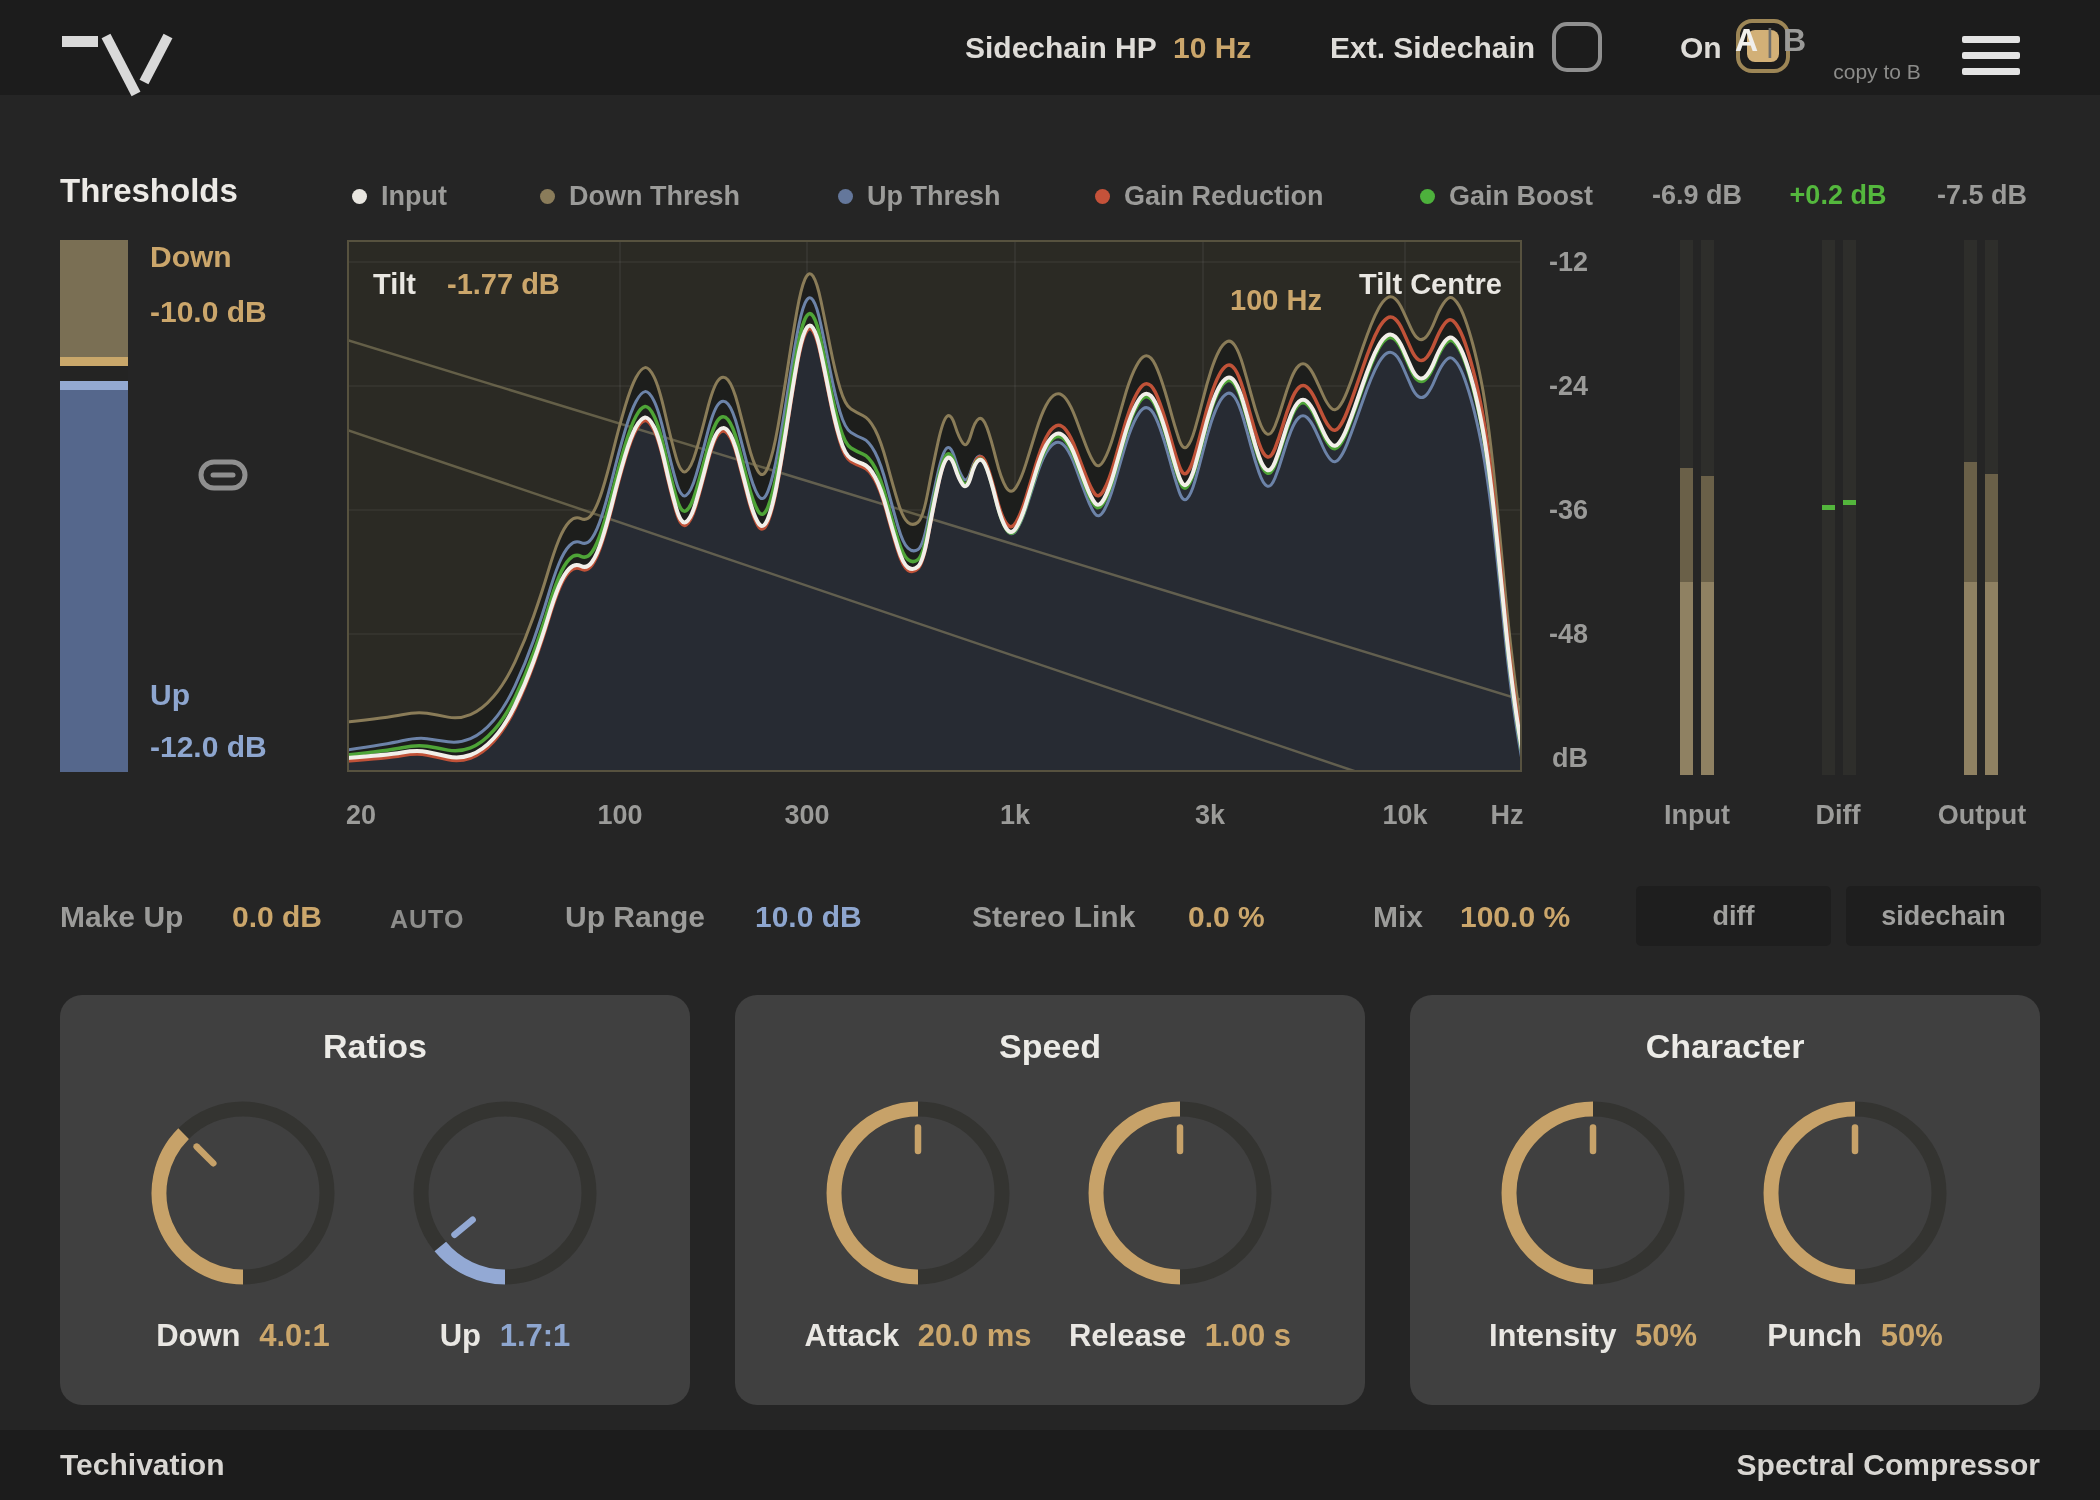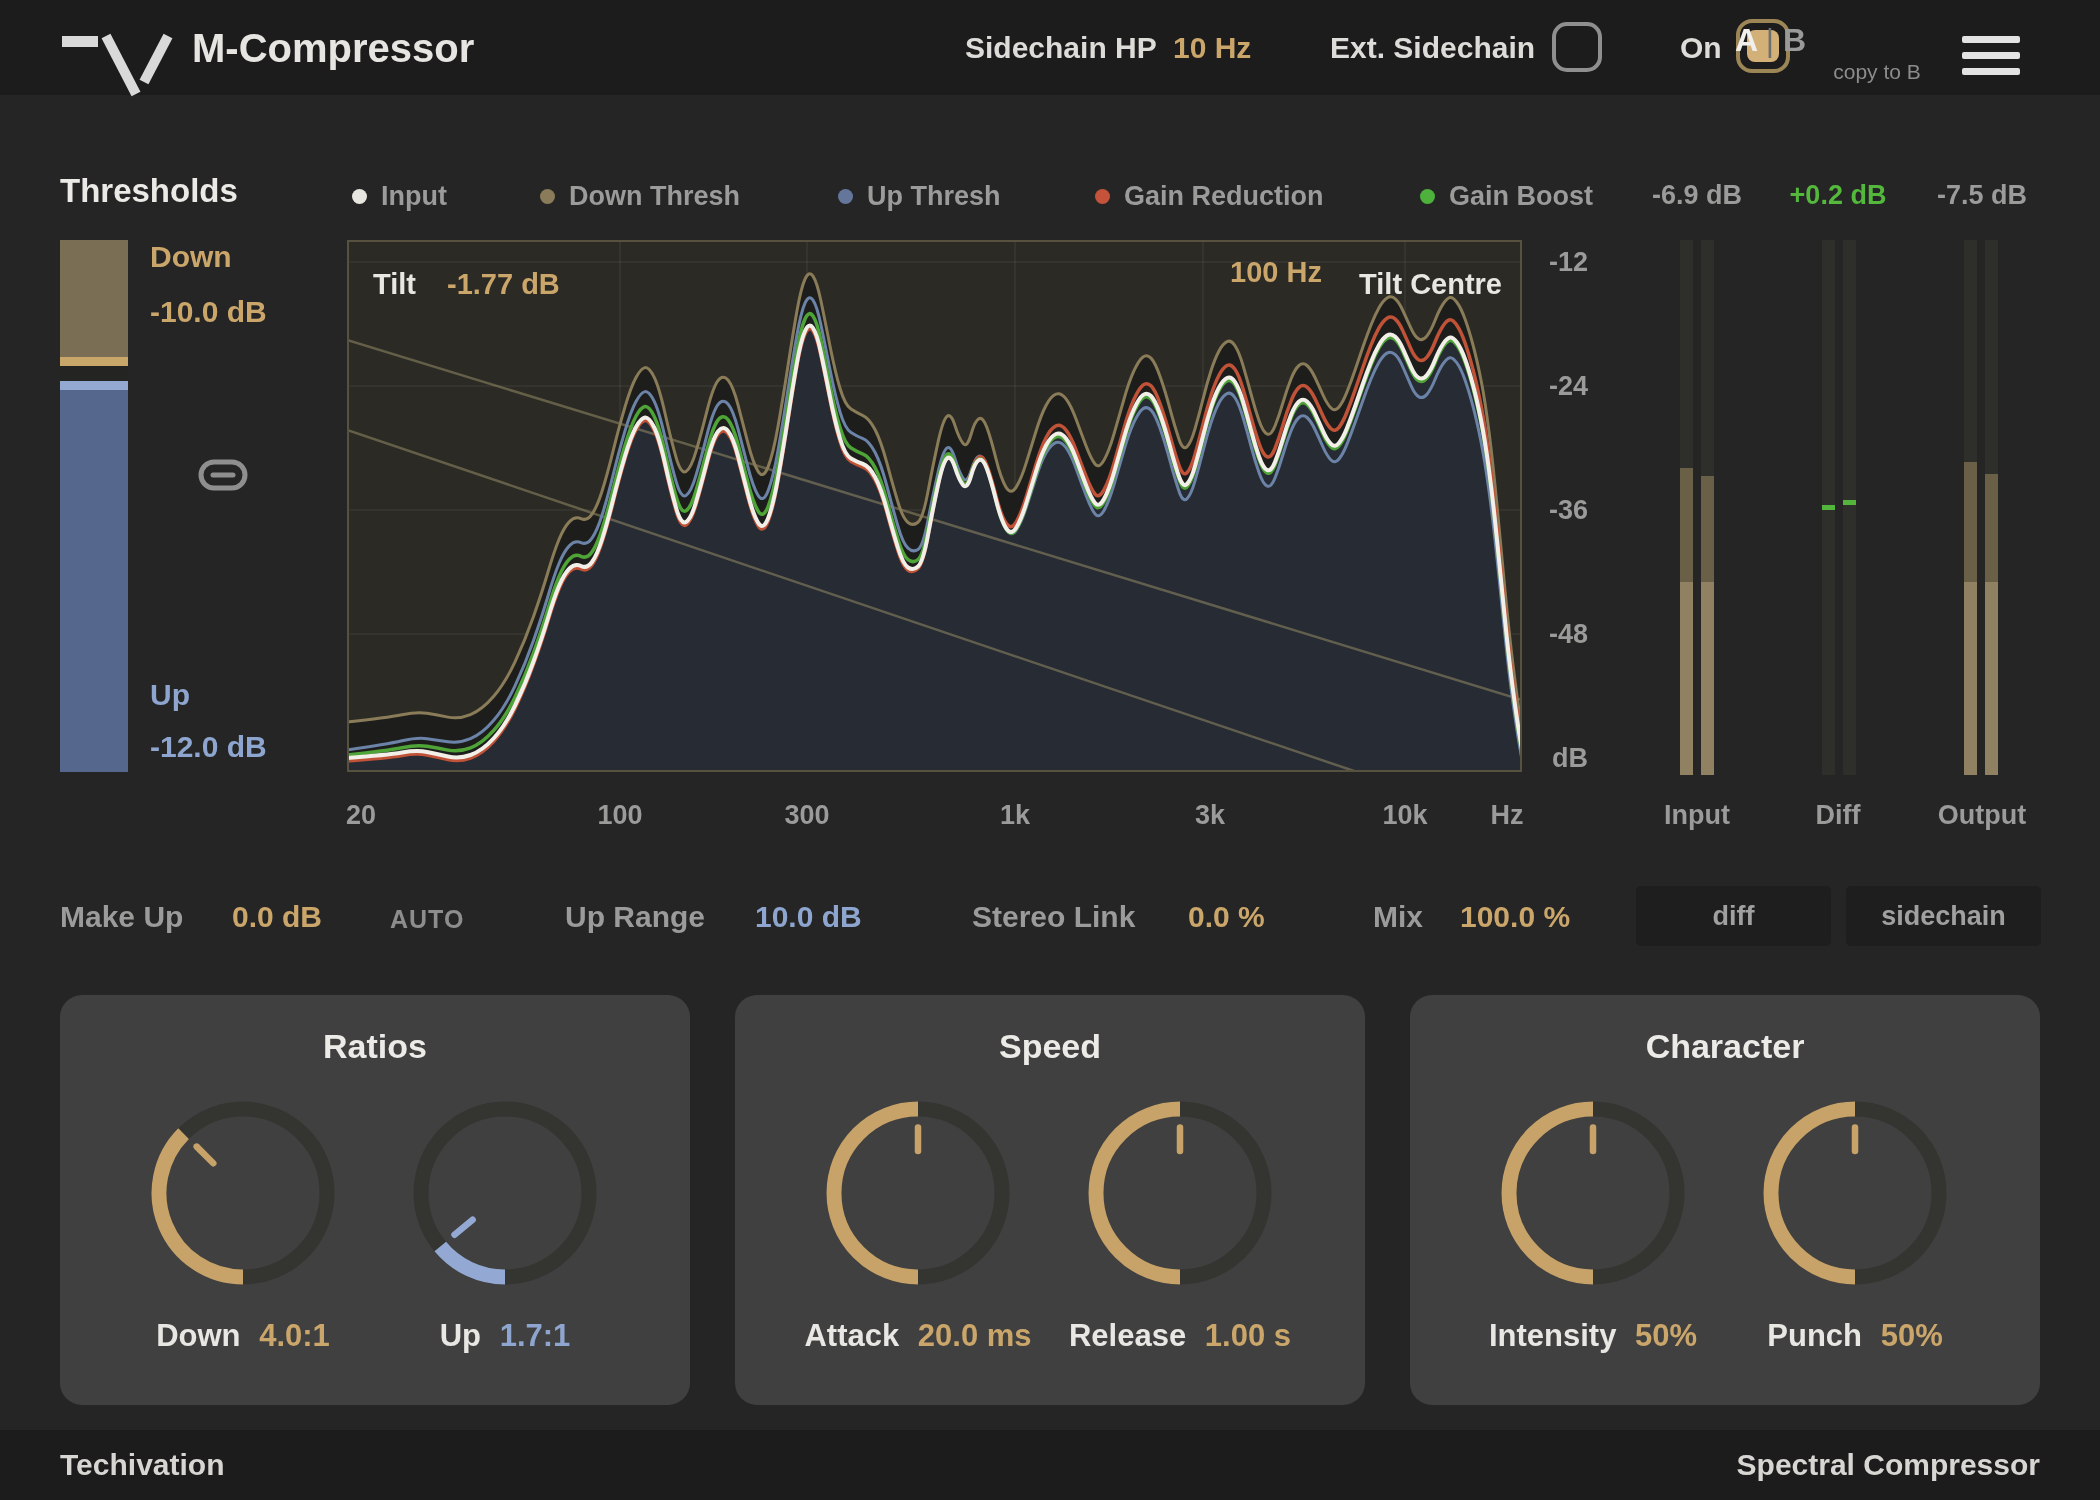--- a/index.html
+++ b/index.html
@@ -36,21 +36,20 @@
 <body>
 
 <div id="app">
 
   <div class="abs topbar">
     <svg class="abs" style="left:60px;top:28px;" width="120" height="70" viewBox="0 0 120 70">
       <rect x="2" y="8" width="36" height="11" fill="#d9d9d9"></rect>
       <line x1="46" y1="8" x2="76" y2="66" stroke="#d9d9d9" stroke-width="10"></line>
       <line x1="108" y1="8" x2="84" y2="54" stroke="#d9d9d9" stroke-width="10"></line>
     </svg>
-    <div class="abs title" style="left:192px;top:26px;">M-Compressor</div>
 
     <div class="abs lblw" style="left:965px;top:31px;">Sidechain HP</div>
     <div class="abs lbl val-tan" style="left:1173px;top:31px;">10 Hz</div>
 
     <div class="abs lblw" style="left:1330px;top:31px;">Ext. Sidechain</div>
     <div class="abs toggle-off" style="left:1552px;top:22px;"></div>
 
     <div class="abs lblw" style="left:1680px;top:31px;">On</div>
     <div class="abs toggle-on" style="left:1736px;top:19px;">
       <div class="fill"></div>
@@ -133,21 +132,21 @@
         <line x1="0" y1="190" x2="1010" y2="532" stroke="rgba(158,148,108,0.5)" stroke-width="2.5"></line>
         <path d="M0,482Q40,477.6666666666667 55,474.6666666666667Q70,471.6666666666667 80,473.33333333333337Q90,475 101,477.1333333333333Q112,479.26666666666665 123.5,474.5708333333333Q135,469.875 146.5,456.5125Q158,443.15 168,421.9Q178,400.65 186.5,376.5125Q195,352.375 201,332.0475Q207,311.72 212,299.52Q217,287.32 222.5,281.6Q228,275.88 234,278.64Q240,281.4 245,274.2Q250,267 255,251.3Q260,235.6 266,211.36Q272,187.12 278,166.88Q284,146.64 289,137.44Q294,128.24 298,127.60823529411765Q302,126.97647058823529 307,136.91764705882355Q312,146.85882352941178 318,173.28823529411767Q324,199.71764705882353 329,217.15882352941176Q334,234.6 339,231.54117647058825Q344,228.4823529411765 349,211.42352941176472Q354,194.36470588235295 360,170.79411764705884Q366,147.2235294117647 371,140.66470588235296Q376,134.1058823529412 381,140.04705882352943Q386,145.98823529411766 391,164.9294117647059Q396,183.87058823529412 401,203.31176470588235Q406,222.75294117647059 411,231.19411764705882Q416,239.63529411764705 421,227.07647058823528Q426,214.5176470588235 431,186.45882352941175Q436,158.4 441,125.84117647058824Q446,93.28235294117647 450,70.73529411764706Q454,48.188235294117646 458,39.141176470588235Q462,30.094117647058823 466,36.04705882352941Q470,42 474,61.30769230769231Q478,80.61538461538461 483,106Q488,131.3846153846154 493,148.26923076923077Q498,165.15384615384616 504,169.11538461538464Q510,173.0769230769231 516,175.53846153846155Q522,178 528,189.46153846153845Q534,200.9230769230769 540,223.38461538461536Q546,245.84615384615384 551,262.2307692307692Q556,278.61538461538464 561,282.5Q566,286.38461538461536 571,282.2692307692307Q576,278.15384615384613 581,251.53846153846152Q586,224.9230769230769 591,202.3076923076923Q596,179.69230769230768 600,176.38615384615383Q604,173.07999999999998 608,185.66Q612,198.24 616,203.32Q620,208.4 624,194.48000000000002Q628,180.56 632,178.64Q636,176.72 640,187.8Q644,198.88 649,218.98Q654,239.07999999999998 659,247.18Q664,255.28 669,247.38Q674,239.48 679,223.57999999999998Q684,207.68 689,191.28Q694,174.88 699,165.48Q704,156.07999999999998 709,154.18Q714,152.28 719,158.88Q724,165.48 729,179.07999999999998Q734,192.68 739,205.78Q744,218.88 748,223.95999999999998Q752,229.04 757,220.14Q762,211.24 767,193.84Q772,176.44 777,159.04Q782,141.64 787,130.74Q792,119.84 796,116.92Q800,114 804,118.08Q808,122.16 813,136.26Q818,150.36 823,168.96Q828,187.56 832,199.14Q836,210.72 840,206.8Q844,202.88 848,188.95999999999998Q852,175.04 856,159.12Q860,143.2 864,130.78Q868,118.36 872,110.94Q876,103.52000000000001 880,101.60000000000001Q884,99.68 888,105.76Q892,111.84 896,125.42Q900,139 904,154Q908,169 912,180.5Q916,192 920,194Q924,196 928,186Q932,176 936,162.5Q940,149 944,139Q948,129 952,125.5Q956,122 960,125.5Q964,129 968,137.5Q972,146 976,155Q980,164 984,168Q988,172 992,167Q996,162 1000,151.92000000000002Q1004,141.84 1008,130.18Q1012,118.52000000000001 1016,106.86000000000001Q1020,95.2 1024,85.03999999999999Q1028,74.88 1032,67.72Q1036,60.56 1040,57.900000000000006Q1044,55.24 1048,58.58Q1052,61.92 1056,70.75999999999999Q1060,79.6 1064,88.44Q1068,97.28 1072,99.12Q1076,100.96000000000001 1080,95.80000000000001Q1084,90.64 1088,80.47999999999999Q1092,70.32 1096,64.16Q1100,58 1103,57.5Q1106,57 1110,62.5Q1114,68 1118,79Q1122,90 1126,105Q1130,120 1134,140Q1138,160 1142,191.71428571428572Q1146,223.42857142857144 1150,265.7142857142857Q1154,308 1158,350.2857142857143Q1162,392.57142857142856 1166,424.8571428571429Q1170,457.14285714285717 1172.5,473.57142857142856L1175,490" fill="none" stroke="#8a7c58" stroke-width="3" stroke-linejoin="round"></path>
         <path d="M0,510Q40,504.3333333333333 55,500.8333333333333Q70,497.3333333333333 80,498.66666666666663Q90,500 101,501.76666666666665Q112,503.53333333333336 123.5,498.70416666666665Q135,493.875 146.5,480.5125Q158,467.15 168,445.9Q178,424.65 186.5,400.5125Q195,376.375 201,356.0475Q207,335.72 212,323.52Q217,311.32 222.5,305.6Q228,299.88 234,302.64Q240,305.4 245,298.2Q250,291 255,275.3Q260,259.6 266,235.36Q272,211.12 278,190.88Q284,170.64 289,161.44Q294,152.24 298,151.60823529411766Q302,150.9764705882353 307,160.91764705882355Q312,170.85882352941178 318,197.28823529411767Q324,223.71764705882353 329,241.1588235294118Q334,258.6 339,255.54117647058825Q344,252.48235294117646 349,235.42352941176472Q354,218.36470588235295 360,194.79411764705884Q366,171.2235294117647 371,164.66470588235293Q376,158.10588235294117 381,164.04705882352943Q386,169.98823529411766 391,188.9294117647059Q396,207.87058823529412 401,227.31176470588235Q406,246.75294117647059 411,255.19411764705882Q416,263.63529411764705 421,251.07647058823528Q426,238.5176470588235 431,210.45882352941175Q436,182.4 441,149.84117647058824Q446,117.28235294117647 450,94.73529411764706Q454,72.18823529411765 458,63.141176470588235Q462,54.09411764705882 466,60.04705882352941Q470,66 474,85.22857142857143Q478,104.45714285714286 483,129.74285714285713Q488,155.02857142857144 493,171.81428571428572Q498,188.6 504,192.44285714285712Q510,196.28571428571428 516,198.62857142857143Q522,200.97142857142856 528,212.3142857142857Q534,223.65714285714284 540,246.50357142857143Q546,269.35 551,286.475Q556,303.6 561,308.225Q566,312.85 571,309.475Q576,306.1 581,280.225Q586,254.35 591,232.475Q596,210.6 600,208Q604,205.4 608,218.8Q612,232.2 616,238.1Q620,244 624,230.7Q628,217.4 632,216.10000000000002Q636,214.8 640,226.5Q644,238.2 649,259.075Q654,279.95 659,288.825Q664,297.7 669,290.575Q674,283.45 679,268.325Q684,253.2 689,237.575Q694,221.95 699,213.095Q704,204.24 709,202.54000000000002Q714,200.84 719,207.64Q724,214.44 729,228.24Q734,242.04 739,255.33999999999997Q744,268.64 748,273.88Q752,279.12 757,270.42Q762,261.72 767,244.52Q772,227.32 777,210.12Q782,192.92 787,182.22Q792,171.52 796,168.76Q800,166 804,170.07999999999998Q808,174.16 813,188.26Q818,202.36 823,220.96Q828,239.56 832,251.14000000000001Q836,262.72 840,258.8Q844,254.88 848,240.95999999999998Q852,227.04 856,211.12Q860,195.2 864,182.78Q868,170.36 872,162.94Q876,155.52 880,153.60000000000002Q884,151.68 888,157.76Q892,163.84 896,177.42000000000002Q900,191 904,206Q908,221 912,232.5Q916,244 920,246Q924,248 928,238Q932,228 936,214.5Q940,201 944,191Q948,181 952,177.5Q956,174 960,177.5Q964,181 968,189.5Q972,198 976,207Q980,216 984,220Q988,224 992,219Q996,214 1000,204.07999999999998Q1004,194.16 1008,182.82Q1012,171.48 1016,160.14Q1020,148.8 1024,138.96Q1028,129.12 1032,122.28Q1036,115.44 1040,113.1Q1044,110.76 1048,114.42Q1052,118.08 1056,127.24000000000001Q1060,136.4 1064,145.56Q1068,154.72 1072,156.88Q1076,159.04 1080,154.2Q1084,149.36 1088,139.52Q1092,129.68 1096,123.84Q1100,118 1103,117.65Q1106,117.3 1110,123Q1114,128.7 1118,139.89999999999998Q1122,151.1 1126,166.3Q1130,181.5 1134,201.7Q1138,221.9 1142,250.92142857142858Q1146,279.9428571428571 1150,318.57142857142856Q1154,357.2 1158,395.8285714285714Q1162,434.45714285714286 1166,463.0857142857143Q1170,491.7142857142857 1172.5,505.8571428571429L1175,520" fill="none" stroke="#6c83a8" stroke-width="3" stroke-linejoin="round"></path>
         <path d="M0,521Q40,518 55,515.5Q70,513 80,515Q90,517 101,519.5Q112,522 123.5,518Q135,514 146.5,501.5Q158,489 168,468.5Q178,448 186.5,424.5Q195,401 201,381Q207,361 212,349Q217,337 222.5,331.5Q228,326 234,329Q240,332 245,325Q250,318 255,302.5Q260,287 266,263Q272,239 278,219Q284,199 289,190Q294,181 298,180.5Q302,180 307,190Q312,200 318,226.5Q324,253 329,270.5Q334,288 339,285Q344,282 349,265Q354,248 360,224.5Q366,201 371,194.5Q376,188 381,194Q386,200 391,219Q396,238 401,257.5Q406,277 411,285.5Q416,294 421,281.5Q426,269 431,241Q436,213 441,180.5Q446,148 450,125.5Q454,103 458,94Q462,85 466,91Q470,97 474,116Q478,135 483,160Q488,185 493,201.5Q498,218 504,221.5Q510,225 516,227Q522,229 528,240Q534,251 540,273Q546,295 551,311Q556,327 561,330.25Q566,333.5 571,328.58333333333337Q576,323.6666666666667 581,296.25Q586,268.8333333333333 591,245.41666666666666Q596,222 600,218.16666666666669Q604,214.33333333333334 608,226.5Q612,238.66666666666666 616,243.33333333333331Q620,248 624,233.7Q628,219.4 632,217.10000000000002Q636,214.8 640,225.5Q644,236.2 649,255.825Q654,275.45 659,283.075Q664,290.7 669,282.325Q674,273.95 679,257.575Q684,241.2 689,224.325Q694,207.45 699,197.685Q704,187.92 709,185.82Q714,183.72 719,190.12Q724,196.52 729,209.92000000000002Q734,223.32 739,236.22Q744,249.12 748,254.04Q752,258.96 757,249.85999999999999Q762,240.76 767,223.16Q772,205.56 777,187.96Q782,170.36 787,159.26Q792,148.16 796,145.07999999999998Q800,142 804,145.86666666666667Q808,149.73333333333332 813,163.56666666666666Q818,177.4 823,195.73333333333335Q828,214.06666666666666 832,225.43333333333334Q836,236.8 840,232.66666666666669Q844,228.53333333333333 848,214.39999999999998Q852,200.26666666666665 856,184.13333333333333Q860,168 864,155.4111111111111Q868,142.82222222222222 872,135.23333333333335Q876,127.64444444444445 880,125.55555555555556Q884,123.46666666666667 888,129.3777777777778Q892,135.2888888888889 896,148.7Q900,162.11111111111111 904,177.02222222222224Q908,191.93333333333334 912,203.34444444444443Q916,214.75555555555556 920,216.66666666666669Q924,218.57777777777778 928,208.48888888888888Q932,198.4 936,184.81111111111113Q940,171.22222222222223 944,161.13333333333333Q948,151.04444444444445 952,147.40222222222224Q956,143.76 960,147.1Q964,150.44 968,158.78Q972,167.12 976,175.96Q980,184.8 984,188.64Q988,192.48 992,187.32Q996,182.16 1000,172.01333333333332Q1004,161.86666666666667 1008,150.23333333333335Q1012,138.6 1016,126.96666666666667Q1020,115.33333333333333 1024,105.19999999999999Q1028,95.06666666666666 1032,87.93333333333334Q1036,80.8 1040,78.16666666666666Q1044,75.53333333333333 1048,78.9Q1052,82.26666666666667 1056,91.13333333333333Q1060,100 1064,109Q1068,118 1072,120Q1076,122 1080,117Q1084,112 1088,102Q1092,92 1096,86Q1100,80 1103,79.8Q1106,79.6 1110,85.5Q1114,91.4 1118,102.80000000000001Q1122,114.2 1126,129.6Q1130,145 1134,165.4Q1138,185.8 1142,216.5857142857143Q1146,247.37142857142857 1150,288.2857142857143Q1154,329.2 1158,370.1142857142857Q1162,411.0285714285714 1166,441.9428571428571Q1170,472.85714285714283 1172.5,488.42857142857144L1175,504" fill="none" stroke="#c05238" stroke-width="3.5" stroke-linejoin="round"></path>
         <path d="M0,515Q40,510.6666666666667 55,507.6666666666667Q70,504.6666666666667 80,506.33333333333337Q90,508 101,510.1333333333333Q112,512.2666666666667 123.5,507.8833333333333Q135,503.5 146.5,490.66999999999996Q158,477.84 168,457.14Q178,436.44 186.5,412.77Q195,389.1 201,368.98Q207,348.86 212,336.76Q217,324.66 222.5,319.05Q228,313.44 234,316.32Q240,319.2 245,312.1Q250,305 255,289.4Q260,273.8 266,249.68Q272,225.56 278,205.44Q284,185.32 289,176.22Q294,167.12 298,166.55411764705883Q302,165.98823529411766 307,175.95882352941177Q312,185.9294117647059 318,212.39411764705883Q324,238.85882352941178 329,256.3294117647059Q334,273.8 339,270.7705882352941Q344,267.74117647058824 349,250.71176470588236Q354,233.68235294117648 360,210.14705882352942Q366,186.61176470588236 371,180.08235294117648Q376,173.5529411764706 381,179.5235294117647Q386,185.49411764705883 391,204.46470588235294Q396,223.43529411764706 401,242.90588235294118Q406,262.3764705882353 411,270.84705882352944Q416,279.3176470588235 421,266.7882352941176Q426,254.25882352941176 431,226.22941176470587Q436,198.2 441,165.6705882352941Q446,133.14117647058822 450,110.61764705882352Q454,88.09411764705882 458,79.07058823529411Q462,70.04705882352941 466,76.02352941176471Q470,82 474,101.17777777777778Q478,120.35555555555555 483,145.57777777777778Q488,170.8 493,187.52222222222224Q498,204.24444444444444 504,208.01111111111112Q510,211.77777777777777 516,214.04444444444442Q522,216.3111111111111 528,227.57777777777778Q534,238.84444444444443 540,261.1111111111111Q546,283.3777777777778 551,299.6Q556,315.8222222222222 561,319.7111111111111Q566,323.6 571,319.6Q576,315.6 581,289.1Q586,262.6 591,240.10000000000002Q596,217.6 600,214.5Q604,211.4 608,224.3Q612,237.2 616,242.6Q620,248 624,234.4Q628,220.8 632,219.2Q636,217.6 640,228.89999999999998Q644,240.2 649,260.45Q654,280.7 659,288.95Q664,297.2 669,289.45Q674,281.7 679,265.95Q684,250.2 689,233.95Q694,217.7 699,208.35Q704,199 709,197Q714,195 719,201.5Q724,208 729,221.5Q734,235 739,248Q744,261 748,266Q752,271 757,262Q762,253 767,235.5Q772,218 777,200.5Q782,183 787,172Q792,161 796,158Q800,155 804,159Q808,163 813,177Q818,191 823,209.5Q828,228 832,239.5Q836,251 840,247Q844,243 848,229Q852,215 856,199Q860,183 864,170.5Q868,158 872,150.5Q876,143 880,141Q884,139 888,145Q892,151 896,164.5Q900,178 904,193Q908,208 912,219.5Q916,231 920,233Q924,235 928,225Q932,215 936,201.5Q940,188 944,178Q948,168 952,164.5Q956,161 960,164.5Q964,168 968,176.5Q972,185 976,194Q980,203 984,207Q988,211 992,206Q996,201 1000,191Q1004,181 1008,169.5Q1012,158 1016,146.5Q1020,135 1024,125Q1028,115 1032,108Q1036,101 1040,98.5Q1044,96 1048,99.5Q1052,103 1056,112Q1060,121 1064,130Q1068,139 1072,141Q1076,143 1080,138Q1084,133 1088,123Q1092,113 1096,107Q1100,101 1103,100.5Q1106,100 1110,105.5Q1114,111 1118,122Q1122,133 1126,148Q1130,163 1134,183Q1138,203 1142,233Q1146,263 1150,303Q1154,343 1158,383Q1162,423 1166,453Q1170,483 1172.5,498L1175,513" fill="none" stroke="#4ea437" stroke-width="3.5" stroke-linejoin="round"></path>
         <path d="M0,518Q40,515 55,512.5Q70,510 80,512Q90,514 101,516.5Q112,519 123.5,515Q135,511 146.5,498.5Q158,486 168,465.5Q178,445 186.5,421.5Q195,398 201,378Q207,358 212,346Q217,334 222.5,328.5Q228,323 234,326Q240,329 245,322Q250,315 255,299.5Q260,284 266,260Q272,236 278,216Q284,196 289,187Q294,178 298,177.5Q302,177 307,187Q312,197 318,223.5Q324,250 329,267.5Q334,285 339,282Q344,279 349,262Q354,245 360,221.5Q366,198 371,191.5Q376,185 381,191Q386,197 391,216Q396,235 401,254.5Q406,274 411,282.5Q416,291 421,278.5Q426,266 431,238Q436,210 441,177.5Q446,145 450,122.5Q454,100 458,91Q462,82 466,88Q470,94 474,113Q478,132 483,157Q488,182 493,198.5Q498,215 504,218.5Q510,222 516,224Q522,226 528,237Q534,248 540,270Q546,292 551,308Q556,324 561,327.5Q566,331 571,326.5Q576,322 581,295Q586,268 591,245Q596,222 600,218.5Q604,215 608,227.5Q612,240 616,245Q620,250 624,236Q628,222 632,220Q636,218 640,229Q644,240 649,260Q654,280 659,288Q664,296 669,288Q674,280 679,264Q684,248 689,231.5Q694,215 699,205.5Q704,196 709,194Q714,192 719,198.5Q724,205 729,218.5Q734,232 739,245Q744,258 748,263Q752,268 757,259Q762,250 767,232.5Q772,215 777,197.5Q782,180 787,169Q792,158 796,155Q800,152 804,156Q808,160 813,174Q818,188 823,206.5Q828,225 832,236.5Q836,248 840,244Q844,240 848,226Q852,212 856,196Q860,180 864,167.5Q868,155 872,147.5Q876,140 880,138Q884,136 888,142Q892,148 896,161.5Q900,175 904,190Q908,205 912,216.5Q916,228 920,230Q924,232 928,222Q932,212 936,198.5Q940,185 944,175Q948,165 952,161.5Q956,158 960,161.5Q964,165 968,173.5Q972,182 976,191Q980,200 984,204Q988,208 992,203Q996,198 1000,188Q1004,178 1008,166.5Q1012,155 1016,143.5Q1020,132 1024,122Q1028,112 1032,105Q1036,98 1040,95.5Q1044,93 1048,96.5Q1052,100 1056,109Q1060,118 1064,127Q1068,136 1072,138Q1076,140 1080,135Q1084,130 1088,120Q1092,110 1096,104Q1100,98 1103,97.5Q1106,97 1110,102.5Q1114,108 1118,119Q1122,130 1126,145Q1130,160 1134,180Q1138,200 1142,230Q1146,260 1150,300Q1154,340 1158,380Q1162,420 1166,450Q1170,480 1172.5,495L1175,510" fill="none" stroke="#f2efe9" stroke-width="4" stroke-linejoin="round"></path>
         <rect x="1" y="1" width="1173" height="530" fill="none" stroke="#57523f" stroke-width="2"></rect>
       </svg>
     <div class="abs" style="left:26px;top:28px;font-size:29px;font-weight:700;color:#e9e7e2;">Tilt</div>
     <div class="abs" style="left:100px;top:28px;font-size:29px;font-weight:600;color:#cba66b;">-1.77 dB</div>
-    <div class="abs" style="right:200px;top:16px;font-size:29px;font-weight:600;color:#cba66b;">100 Hz</div>
+    <div class="abs" style="right:200px;top:44px;font-size:29px;font-weight:600;color:#cba66b;">100 Hz</div>
     <div class="abs" style="right:20px;top:28px;font-size:29px;font-weight:700;color:#e9e7e2;">Tilt Centre</div>
   </div>
 
   <div id="meter-scale">
       <div class="abs scale-lbl" style="left: 1528px; top: 262px;">-12</div>
       <div class="abs scale-lbl" style="left: 1528px; top: 386px;">-24</div>
       <div class="abs scale-lbl" style="left: 1528px; top: 510px;">-36</div>
       <div class="abs scale-lbl" style="left: 1528px; top: 634px;">-48</div>
       <div class="abs scale-lbl" style="left: 1528px; top: 758px;">dB</div>
     </div>

